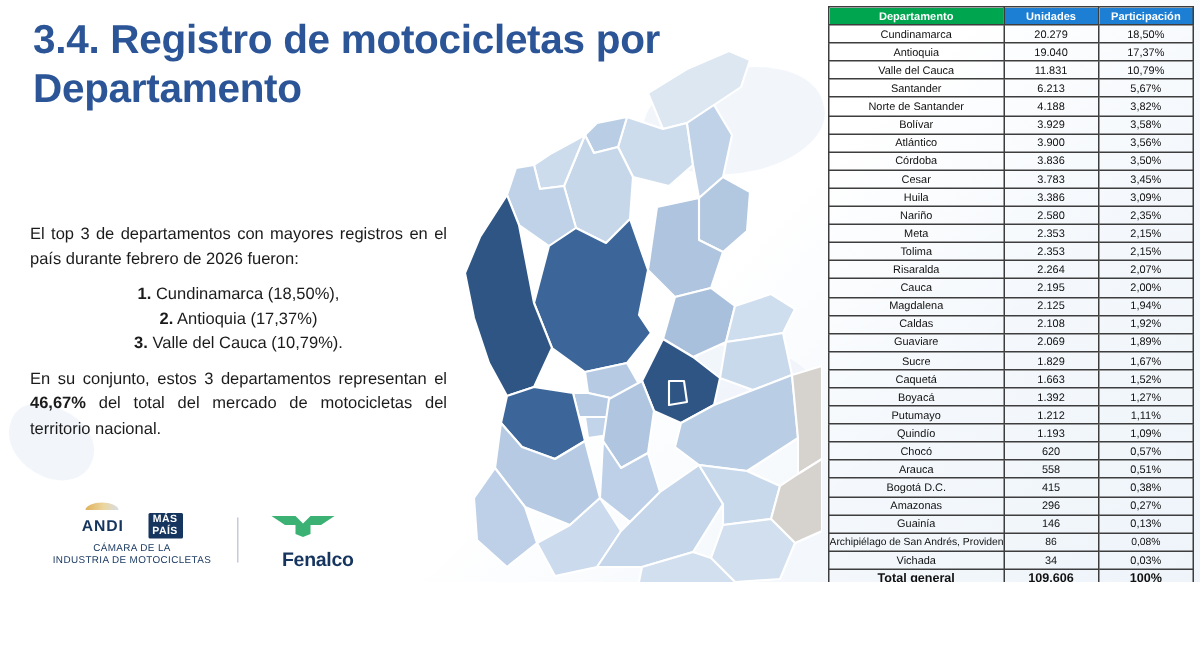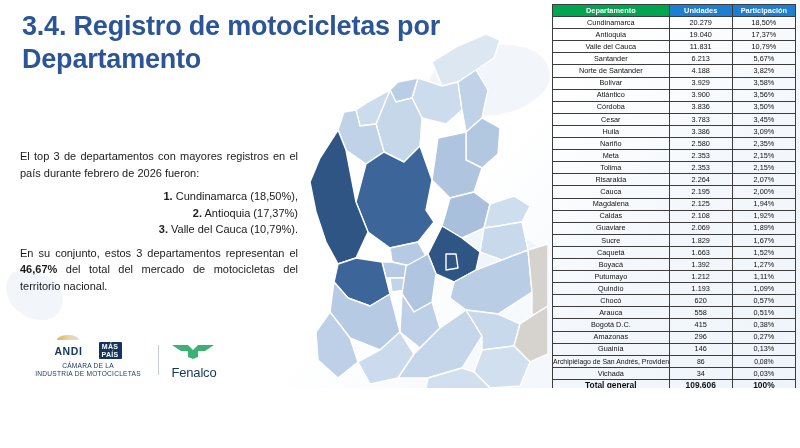--- a/index.html
+++ b/index.html
@@ -51,21 +51,21 @@
     left: 20px;
     top: 148px;
     width: 278px;
     font-size: 11px;
     line-height: 1.5;
     color: #1b1b1b;
   }
   #narrative p { margin-bottom: 7px; text-align: justify; }
   #narrative p.last { margin-bottom: 0; }
   #narrative ol { list-style: none; margin: 0 0 7px 0; }
-  #narrative ol li { text-align: right; }
+  #narrative ol li { text-align: center; }
   #narrative ol li b { font-weight: bold; }
   .hl { font-weight: bold; }
 
   
   #map-wrap {
     position: absolute;
     left: 286px;
     top: 6px;
     width: 262px;
     height: 424px;
@@ -177,23 +177,24 @@
   #divider {
     width: 1px;
     height: 30px;
     background: #c3ccd7;
     margin: 0 12px 0 6px;
   }
   #fenalco-block { text-align: center; }
   .fenalco-word {
     margin-top: 2px;
     font-size: 13px;
-    font-weight: normal;
+    font-weight: bold;
     color: #16355e;
     letter-spacing: -.2px;
+    margin-left: 17px;
   }
 </style>
 </head>
 <body>
 
 <div id="slide">
 
   <div class="bg-blob blob-a"></div>
   <div class="bg-blob blob-b"></div>
   <div class="bg-blob blob-c"></div>

